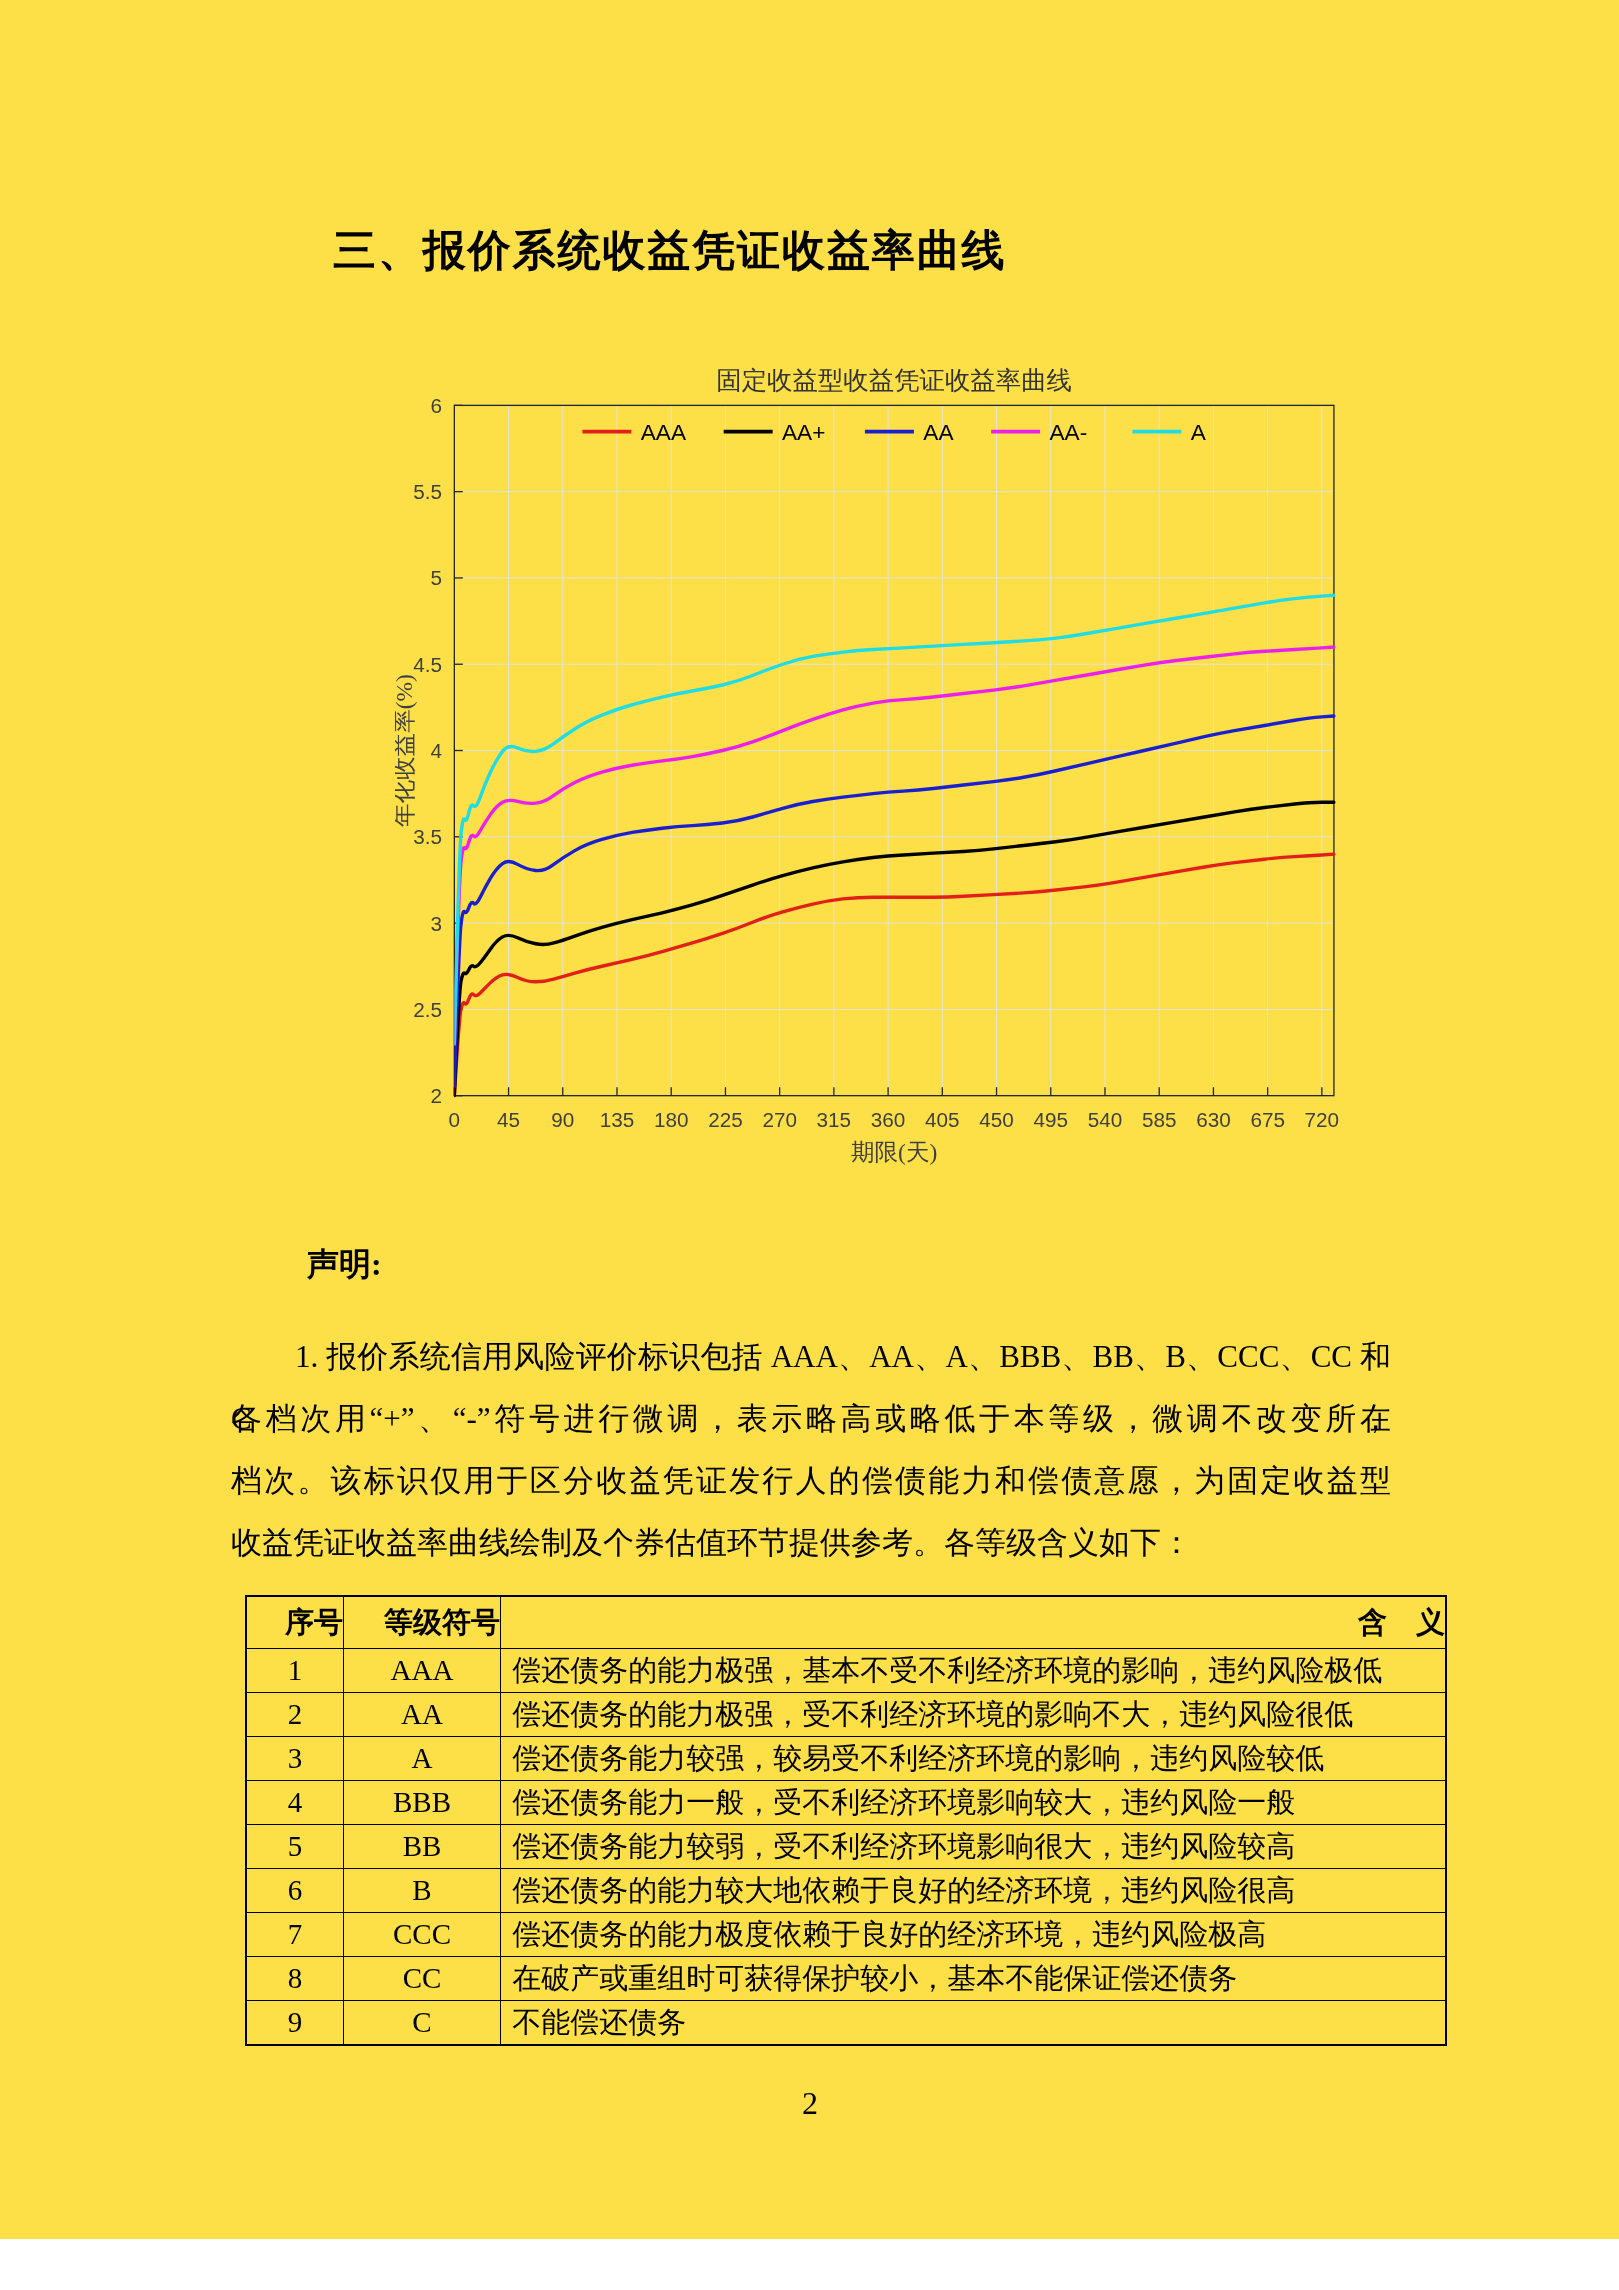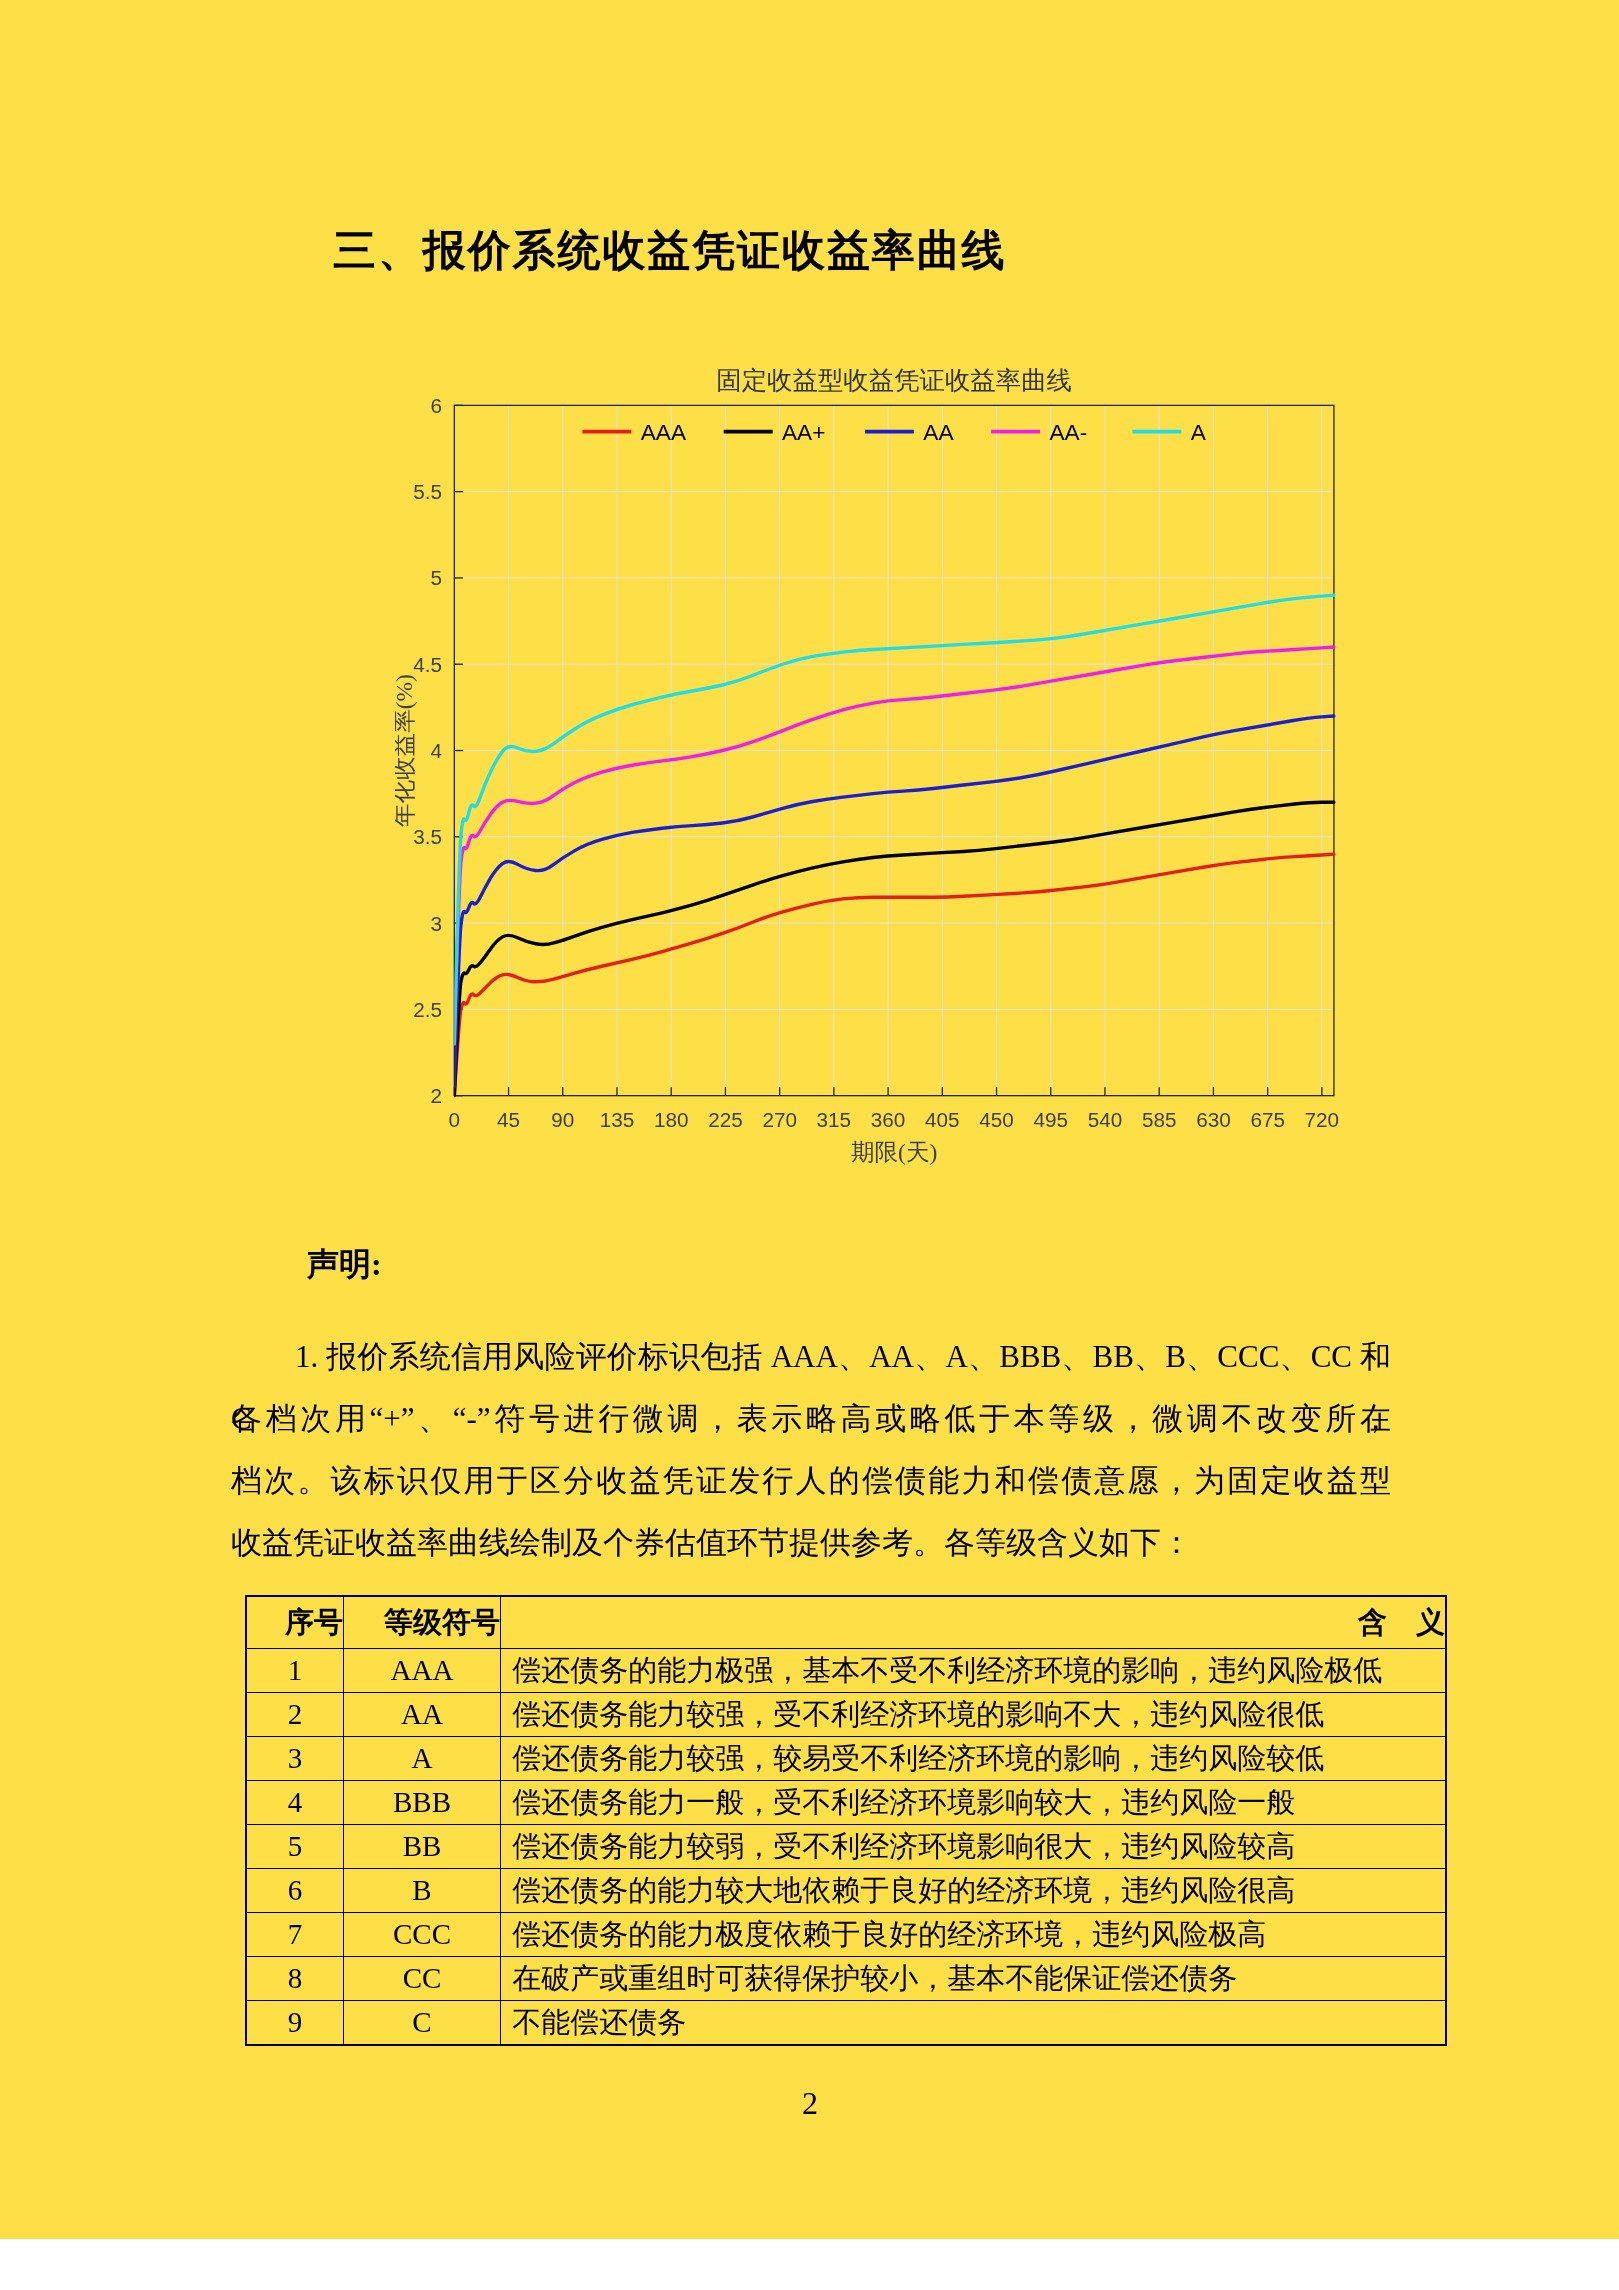--- a/index.html
+++ b/index.html
@@ -172,21 +172,21 @@
     </thead>
     <tbody id="rating-tbody">
         <tr>
           <td class="col1 cell-center">1</td>
           <td class="col2 cell-center">AAA</td>
           <td class="cell-left">偿还债务的能力极强，基本不受不利经济环境的影响，违约风险极低</td>
         </tr>
         <tr>
           <td class="col1 cell-center">2</td>
           <td class="col2 cell-center">AA</td>
-          <td class="cell-left">偿还债务能力较强，受不利经济环境的影响不大，违约风险很低</td>
+          <td class="cell-left">偿还债务的能力极强，受不利经济环境的影响不大，违约风险很低</td>
         </tr>
         <tr>
           <td class="col1 cell-center">3</td>
           <td class="col2 cell-center">A</td>
           <td class="cell-left">偿还债务能力较强，较易受不利经济环境的影响，违约风险较低</td>
         </tr>
         <tr>
           <td class="col1 cell-center">4</td>
           <td class="col2 cell-center">BBB</td>
           <td class="cell-left">偿还债务能力一般，受不利经济环境影响较大，违约风险一般</td>

